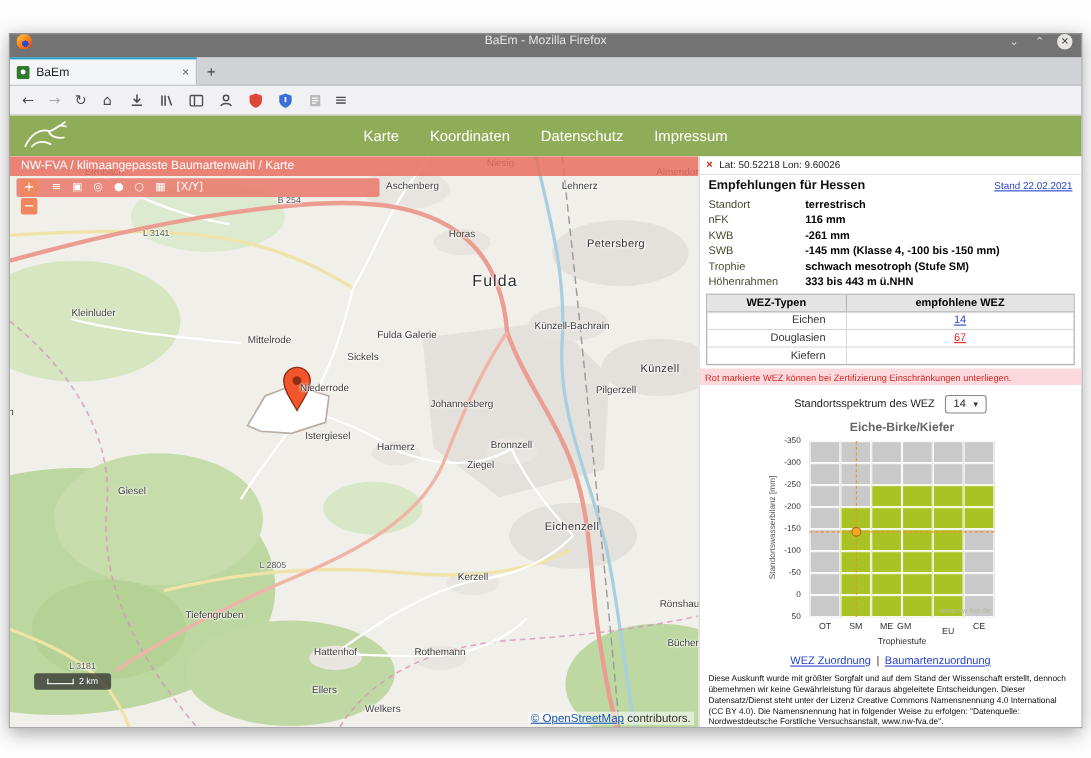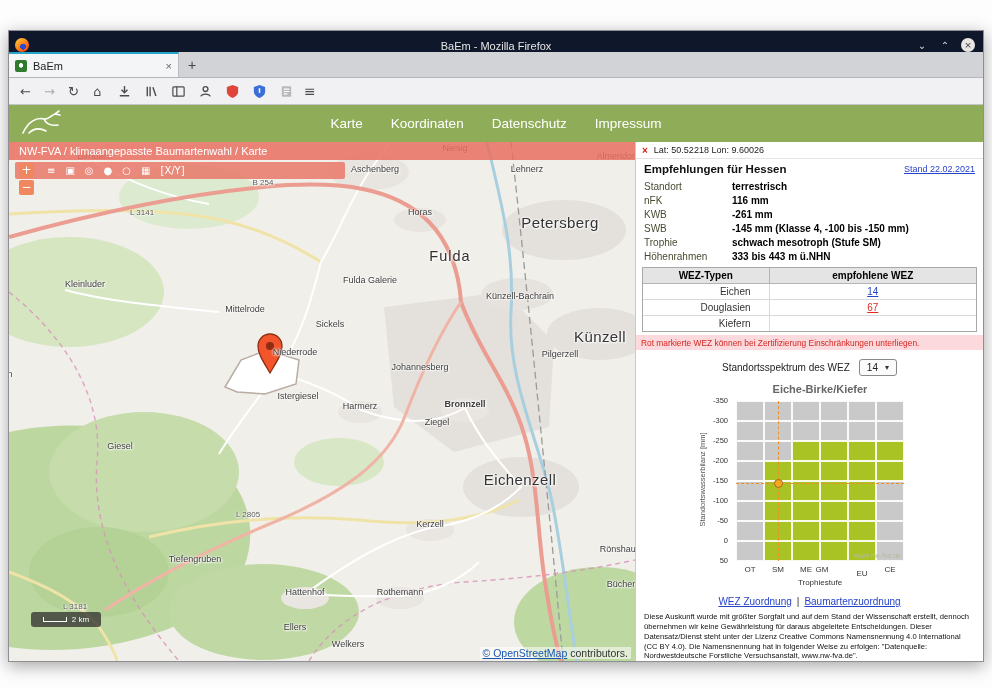--- a/index.html
+++ b/index.html
@@ -1,21 +1,21 @@
 <!DOCTYPE html>
 <html><head>
 <meta charset="utf-8">
 <style>
   *{box-sizing:border-box;margin:0;padding:0}
   body{width:992px;height:689px;background:#fdfdfd;position:relative;overflow:hidden;
        font-family:"Liberation Sans","DejaVu Sans",sans-serif}
   .window{position:absolute;left:8px;top:30px;width:976px;height:632px;border:1px solid #8e8e93;
           box-shadow:0 4px 16px rgba(0,0,0,.35);display:flex;flex-direction:column;background:#fff}
   
-  .titlebar{height:21px;background:#0f172a;color:#e6e6e6;display:flex;align-items:flex-end;font-size:11px;position:relative;flex:none}
+  .titlebar{height:21px;background:#737373;color:#e6e6e6;display:flex;align-items:flex-start;font-size:11px;position:relative;flex:none}
   .titlebar-title{position:absolute;left:0;right:0;text-align:center;pointer-events:none}
   .firefox-icon{width:14px;height:14px;border-radius:50%;margin-left:6px;z-index:1;
      background:radial-gradient(circle at 58% 62%,#2b4bd0 0 24%,transparent 25%),linear-gradient(140deg,#ffd43b,#ff7a18 55%,#e63b19)}
   .winbtns{margin-left:auto;display:flex;gap:9px;align-items:center;padding-right:8px;z-index:1}
   .winbtn{width:14px;height:14px;display:flex;align-items:center;justify-content:center;color:#d8d8d8;font-size:10px;font-family:"DejaVu Sans",sans-serif}
   .winbtn.close{background:#e8e6e3;color:#333;border-radius:50%;font-size:9px}
   
   .tabbar{height:26px;background:#d2d3d6;display:flex;align-items:flex-end;border-bottom:1px solid #b5b5ba;flex:none}
   .tab{width:170px;height:25px;background:#f4f5f6;border-top:2px solid #27a3cc;border-right:1px solid #bcbcc0;
        display:flex;align-items:center;padding:0 6px;font-size:11px;color:#222;gap:6px}
@@ -44,21 +44,21 @@
   .nav-link{color:#fff;font-size:13.5px}
   .logo{position:absolute;left:10px;top:4px}
   .main{flex:1;display:flex;min-height:0}
   
   .map-area{width:626px;flex:none;position:relative;overflow:hidden;background:#f1efe9}
   .map-canvas{position:absolute;left:0;top:0}
   .map-labels{position:absolute;inset:0;pointer-events:none;z-index:3}
   .map-label{position:absolute;transform:translate(-50%,-50%);font-size:9px;color:#3c3c3c;white-space:nowrap;
              text-shadow:0 0 2px #fff,0 0 3px #fff,1px 1px 2px #fff}
   .map-label.city{font-size:14.5px;color:#2f2f2f;letter-spacing:1px}
-  .map-label.town{font-size:15px;color:#333;letter-spacing:.4px}
+  .map-label.town{font-size:10px;color:#333;letter-spacing:.4px}
   .map-label.road{font-size:8px;color:#5a5a5a}
   .breadcrumb{position:absolute;top:0;left:0;right:0;height:18px;background:rgba(233,112,97,.85);color:#fff;
               font-size:11px;display:flex;align-items:center;padding:0 10px;z-index:6}
   .map-toolbar{position:absolute;top:20px;left:6px;width:330px;height:17px;background:rgba(233,112,97,.8);
                display:flex;align-items:center;gap:10px;padding-left:32px;z-index:5;border-radius:2px}
   .mtb-icon{font-size:10px;color:#fff;font-family:"DejaVu Sans",sans-serif;line-height:1}
   .zoom-btns{position:absolute;left:10px;top:21px;z-index:7;display:flex;flex-direction:column;gap:2px}
   .zoom-btn{width:15px;height:15px;background:#f0875f;color:#fff;font-size:12px;line-height:14px;text-align:center;border-radius:2px;font-family:"DejaVu Sans",sans-serif}
   .scalebar{position:absolute;left:22px;top:470px;width:70px;height:15px;background:rgba(45,45,45,.75);border-radius:3px;
             color:#fff;font-size:8px;display:flex;align-items:center;justify-content:center;gap:5px;z-index:4}
@@ -264,32 +264,32 @@
             <div class="map-label" style="left: 446px; top: 6px;">Niesig</div>
             <div class="map-label" style="left: 608px; top: 14px;">Almendorf</div>
             <div class="map-label" style="left: 366px; top: 27px;">Aschenberg</div>
             <div class="map-label" style="left: 518px; top: 27px;">Lehnerz</div>
             <div class="map-label road" style="left: 254px; top: 40px;">B 254</div>
             <div class="map-label road" style="left: 133px; top: 70px;">L 3141</div>
             <div class="map-label" style="left: 411px; top: 70px;">Horas</div>
             <div class="map-label town" style="left: 551px; top: 80px;">Petersberg</div>
             <div class="map-label city" style="left: 441px; top: 114px;">Fulda</div>
             <div class="map-label" style="left: 56px; top: 142px; padding-left: 40px;">Kleinluder</div>
-            <div class="map-label" style="left: 361px; top: 138px;">Fulda Galerie</div>
+            <div class="map-label" style="left: 361px; top: 162px;">Fulda Galerie</div>
             <div class="map-label" style="left: 511px; top: 154px;">Künzell-Bachrain</div>
             <div class="map-label" style="left: 236px; top: 167px;">Mittelrode</div>
             <div class="map-label" style="left: 321px; top: 182px;">Sickels</div>
             <div class="map-label town" style="left: 591px; top: 194px;">Künzell</div>
             <div class="map-label" style="left: 286px; top: 210px;">Niederrode</div>
             <div class="map-label" style="left: 551px; top: 212px;">Pilgerzell</div>
             <div class="map-label" style="left: 411px; top: 225px;">Johannesberg</div>
             <div class="map-label" style="left: -12px; top: 232px;">Hausen</div>
             <div class="map-label" style="left: 289px; top: 254px;">Istergiesel</div>
             <div class="map-label" style="left: 351px; top: 264px;">Harmerz</div>
-            <div class="map-label" style="left: 456px; top: 262px; font-weight: bold;">Bronnzell</div>
+            <div class="map-label" style="left: 456px; top: 262px;">Bronnzell</div>
             <div class="map-label" style="left: 428px; top: 280px;">Ziegel</div>
             <div class="map-label" style="left: 111px; top: 304px;">Giesel</div>
             <div class="map-label town" style="left: 511px; top: 337px;">Eichenzell</div>
             <div class="map-label road" style="left: 239px; top: 372px;">L 2805</div>
             <div class="map-label" style="left: 421px; top: 382px;">Kerzell</div>
             <div class="map-label" style="left: 616px; top: 407px;">Rönshausen</div>
             <div class="map-label" style="left: 186px; top: 417px;">Tiefengruben</div>
             <div class="map-label" style="left: 622px; top: 442px;">Büchenberg</div>
             <div class="map-label" style="left: 296px; top: 450px;">Hattenhof</div>
             <div class="map-label" style="left: 391px; top: 450px;">Rothemann</div>

